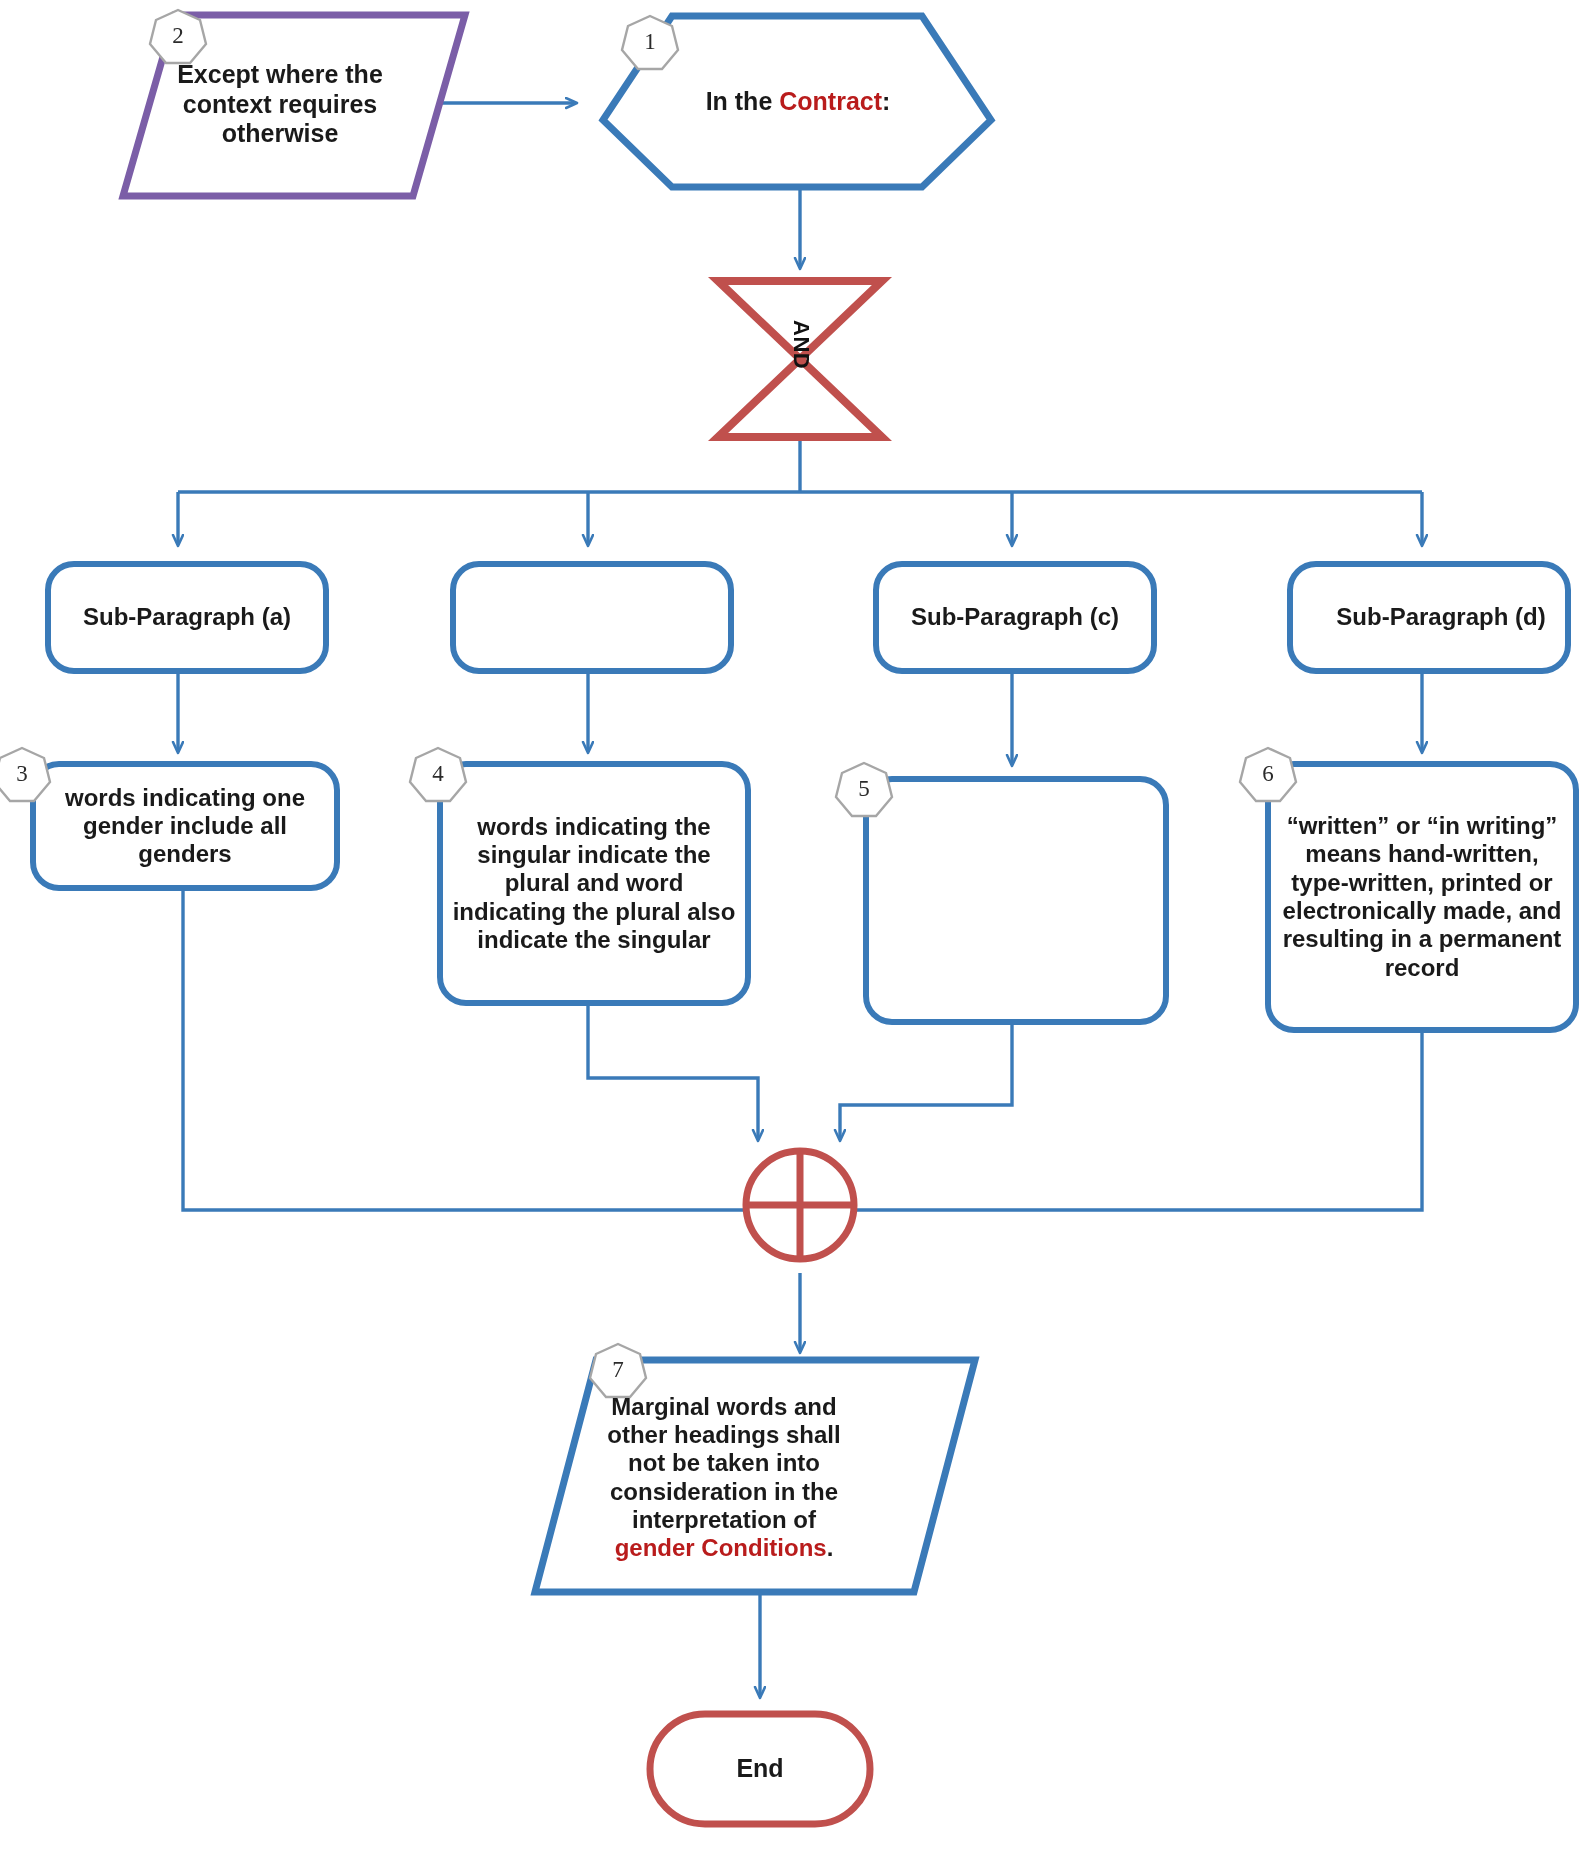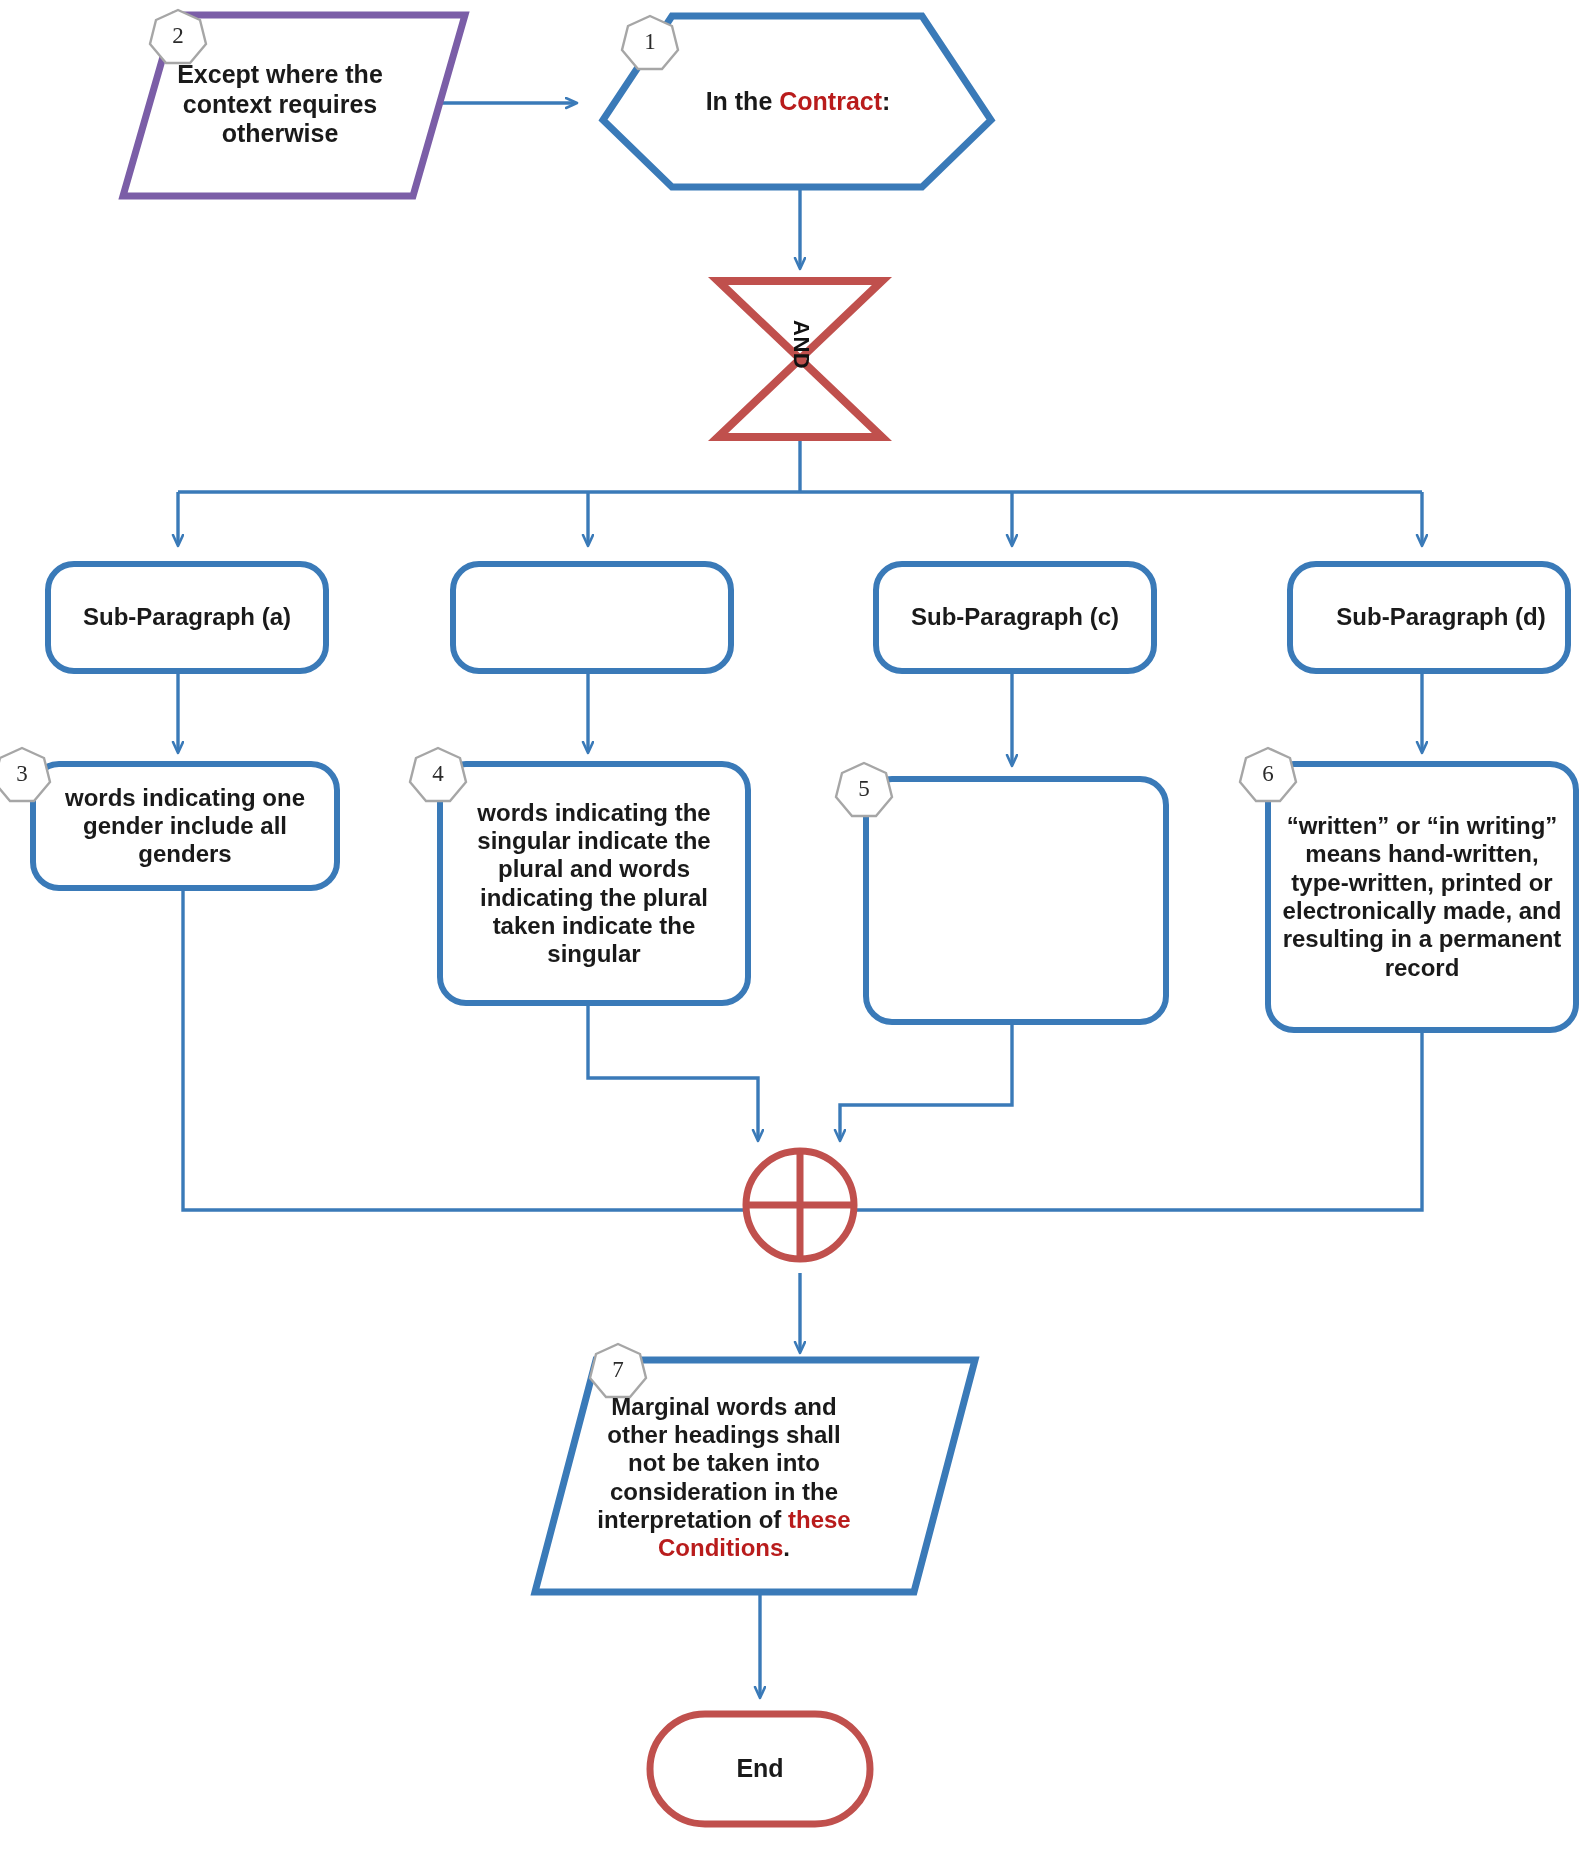--- a/index.html
+++ b/index.html
@@ -156,22 +156,22 @@
     <span><span>In the </span><span class="accent-green">Contract</span><span>:</span></span>
   </div>
 
   <div class="and-label" style="left:778px; top:330px; width:46px; text-align:center;">AND</div>
 
   <div class="node-text" style="left:48px;  top:564px; width:278px; height:107px; font-size:24px;">Sub-Paragraph (a)</div>
   <div class="node-text" style="left:876px; top:564px; width:278px; height:107px; font-size:24px;">Sub-Paragraph (c)</div>
   <div class="node-text" style="left:1302px;top:564px; width:278px; height:107px; font-size:24px;">Sub-Paragraph (d)</div>
 
   <div class="node-text" style="left:43px;  top:764px; width:284px; height:124px; font-size:24px;">words indicating one gender include all genders</div>
-  <div class="node-text" style="left:450px; top:764px; width:288px; height:239px; font-size:24px;">words indicating the singular indicate the plural and words indicating the plural taken indicate the singular</div>
+  <div class="node-text" style="left:450px; top:764px; width:288px; height:239px; font-size:24px;">words indicating the singular indicate the plural and word indicating the plural also indicate the singular</div>
   <div class="node-text" style="left:1281px;top:764px; width:282px; height:266px; font-size:24px;">“written” or “in writing” means hand-written, type-written, printed or electronically made, and resulting in a permanent record</div>
 
   <div class="node-text" style="left:595px; top:1375px; width:258px; height:205px; font-size:24px;">
-    <span><span>Marginal words and other headings shall not be taken into consideration in the interpretation of </span><span class="accent-green">these Conditions</span><span>.</span></span>
+    <span><span>Marginal words and other headings shall not be taken into consideration in the interpretation of </span><span class="accent-green">gender Conditions</span><span>.</span></span>
   </div>
 
   <div class="node-text" style="left:650px; top:1714px; width:220px; height:110px; font-size:25px;">End</div>
 
 </div>
 
 </body></html>

